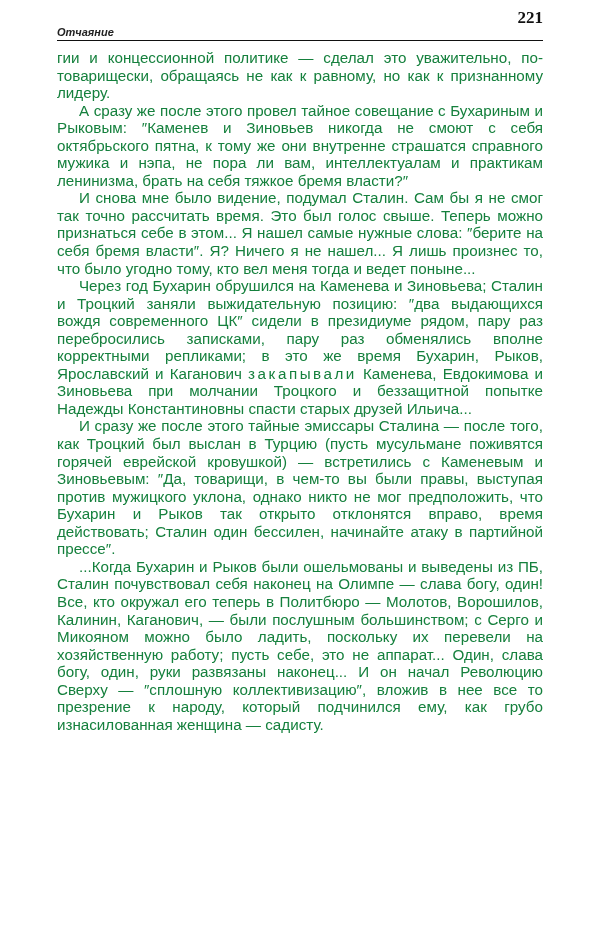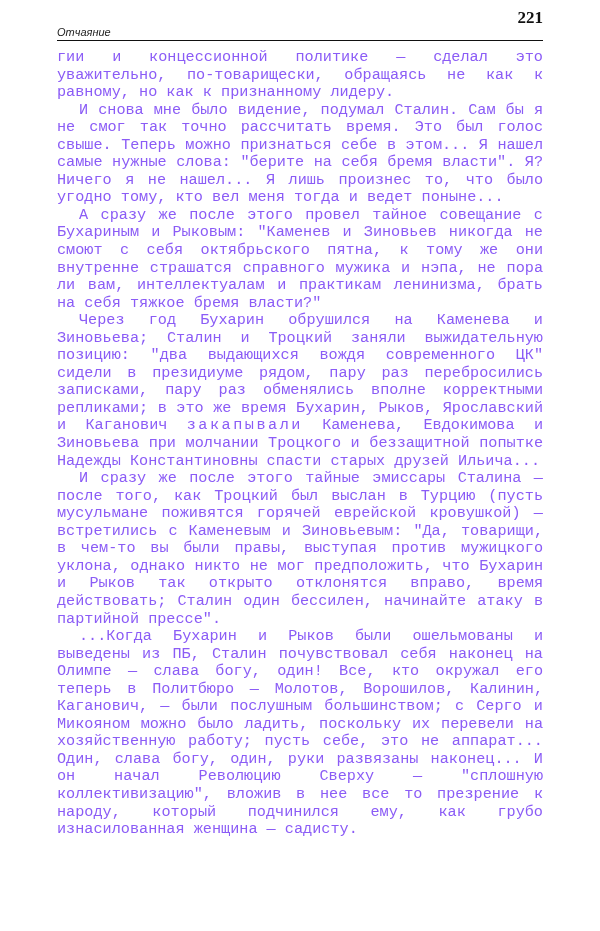--- a/index.html
+++ b/index.html
@@ -1,35 +1,35 @@
 <!DOCTYPE html>
 <html><head>
 <meta charset="utf-8">
 <style>
   html, body { margin: 0; padding: 0; background: #ffffff; }
   body { width: 600px; height: 931px; position: relative; overflow: hidden; }
   .page { position: absolute; left: 57px; top: 20px; width: 486px; color: #111; }
   .header { position: relative; height: 20px; border-bottom: 1.2px solid #111; }
-  .running-title { position: absolute; left: 0; bottom: 2px; font-family: "Liberation Sans", sans-serif; font-style: italic; font-weight: normal; font-size: 11px; color: #222; }
+  .running-title { position: absolute; left: 0; bottom: 2px; font-family: "Liberation Sans", sans-serif; font-style: italic; font-weight: bold; font-size: 11px; color: #222; }
   .page-number { position: absolute; right: 0; bottom: 12px; font-family: Liberation Serif, serif; font-weight: bold; font-size: 17px; color: #111; }
-  .body-text { margin-top: 8px; font-family: Liberation Mono, monospace; font-size: 15.2px; line-height: 17.55px; text-align: justify; color: #8b5cf6; }
+  .body-text { margin-top: 8px; font-family: Liberation Sans, sans-serif; font-size: 15.2px; line-height: 17.55px; text-align: justify; color: #15803d; }
   .body-text p { margin: 0; text-indent: 22px; }
   .body-text p.cont { text-indent: 0; }
   .spaced { letter-spacing: 2.5px; }
 </style>
 </head>
 <body>
 
 <div class="page">
   <div class="header">
     <span class="running-title">Отчаяние</span>
     <span class="page-number">221</span>
   </div>
 
   <div class="body-text">
     <p class="cont">гии и концессионной политике — сделал это уважительно, по-товарищески, обращаясь не как к равному, но как к признанному лидеру.</p>
+    <p>А сразу же после этого провел тайное совещание с Бухариным и Рыковым: ″Каменев и Зиновьев никогда не смоют с себя октябрьского пятна, к тому же они внутренне страшатся справного мужика и нэпа, не пора ли вам, интеллектуалам и практикам ленинизма, брать на себя тяжкое бремя власти?″</p>
     <p>И снова мне было видение, подумал Сталин. Сам бы я не смог так точно рассчитать время. Это был голос свыше. Теперь можно признаться себе в этом... Я нашел самые нужные слова: ″берите на себя бремя власти″. Я? Ничего я не нашел... Я лишь произнес то, что было угодно тому, кто вел меня тогда и ведет поныне...</p>
-    <p>А сразу же после этого провел тайное совещание с Бухариным и Рыковым: ″Каменев и Зиновьев никогда не смоют с себя октябрьского пятна, к тому же они внутренне страшатся справного мужика и нэпа, не пора ли вам, интеллектуалам и практикам ленинизма, брать на себя тяжкое бремя власти?″</p>
     <p><span>Через год Бухарин обрушился на Каменева и Зиновьева; Сталин и Троцкий заняли выжидательную позицию: ″два выдающихся вождя современного ЦК″ сидели в президиуме рядом, пару раз перебросились записками, пару раз обменялись вполне корректными репликами; в это же время Бухарин, Рыков, Ярославский и Каганович </span><span class="spaced">закапывали</span><span> Каменева, Евдокимова и Зиновьева при молчании Троцкого и беззащитной попытке Надежды Константиновны спасти старых друзей Ильича...</span></p>
     <p>И сразу же после этого тайные эмиссары Сталина — после того, как Троцкий был выслан в Турцию (пусть мусульмане поживятся горячей еврейской кровушкой) — встретились с Каменевым и Зиновьевым: ″Да, товарищи, в чем-то вы были правы, выступая против мужицкого уклона, однако никто не мог предположить, что Бухарин и Рыков так открыто отклонятся вправо, время действовать; Сталин один бессилен, начинайте атаку в партийной прессе″.</p>
     <p>...Когда Бухарин и Рыков были ошельмованы и выведены из ПБ, Сталин почувствовал себя наконец на Олимпе — слава богу, один! Все, кто окружал его теперь в Политбюро — Молотов, Ворошилов, Калинин, Каганович, — были послушным большинством; с Серго и Микояном можно было ладить, поскольку их перевели на хозяйственную работу; пусть себе, это не аппарат... Один, слава богу, один, руки развязаны наконец... И он начал Революцию Сверху — ″сплошную коллективизацию″, вложив в нее все то презрение к народу, который подчинился ему, как грубо изнасилованная женщина — садисту.</p>
   </div>
 </div>
 
 </body></html>

